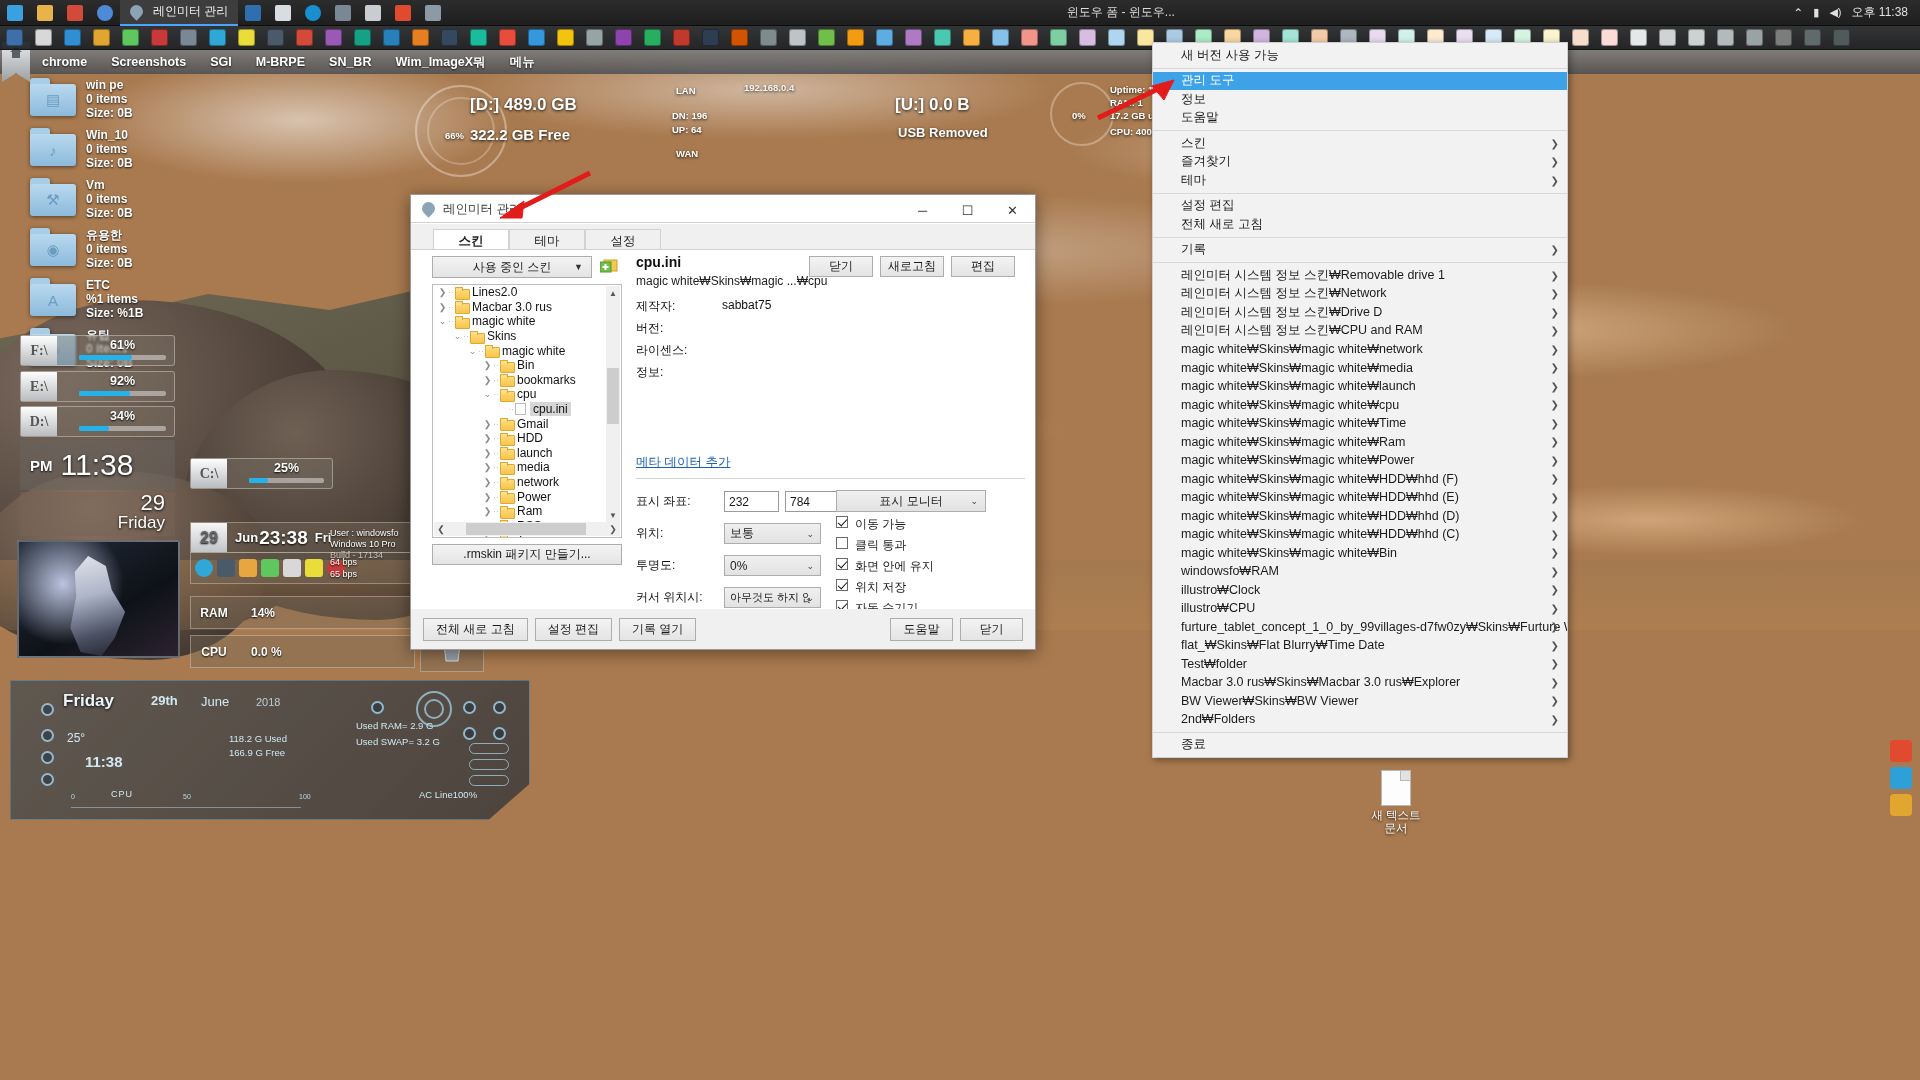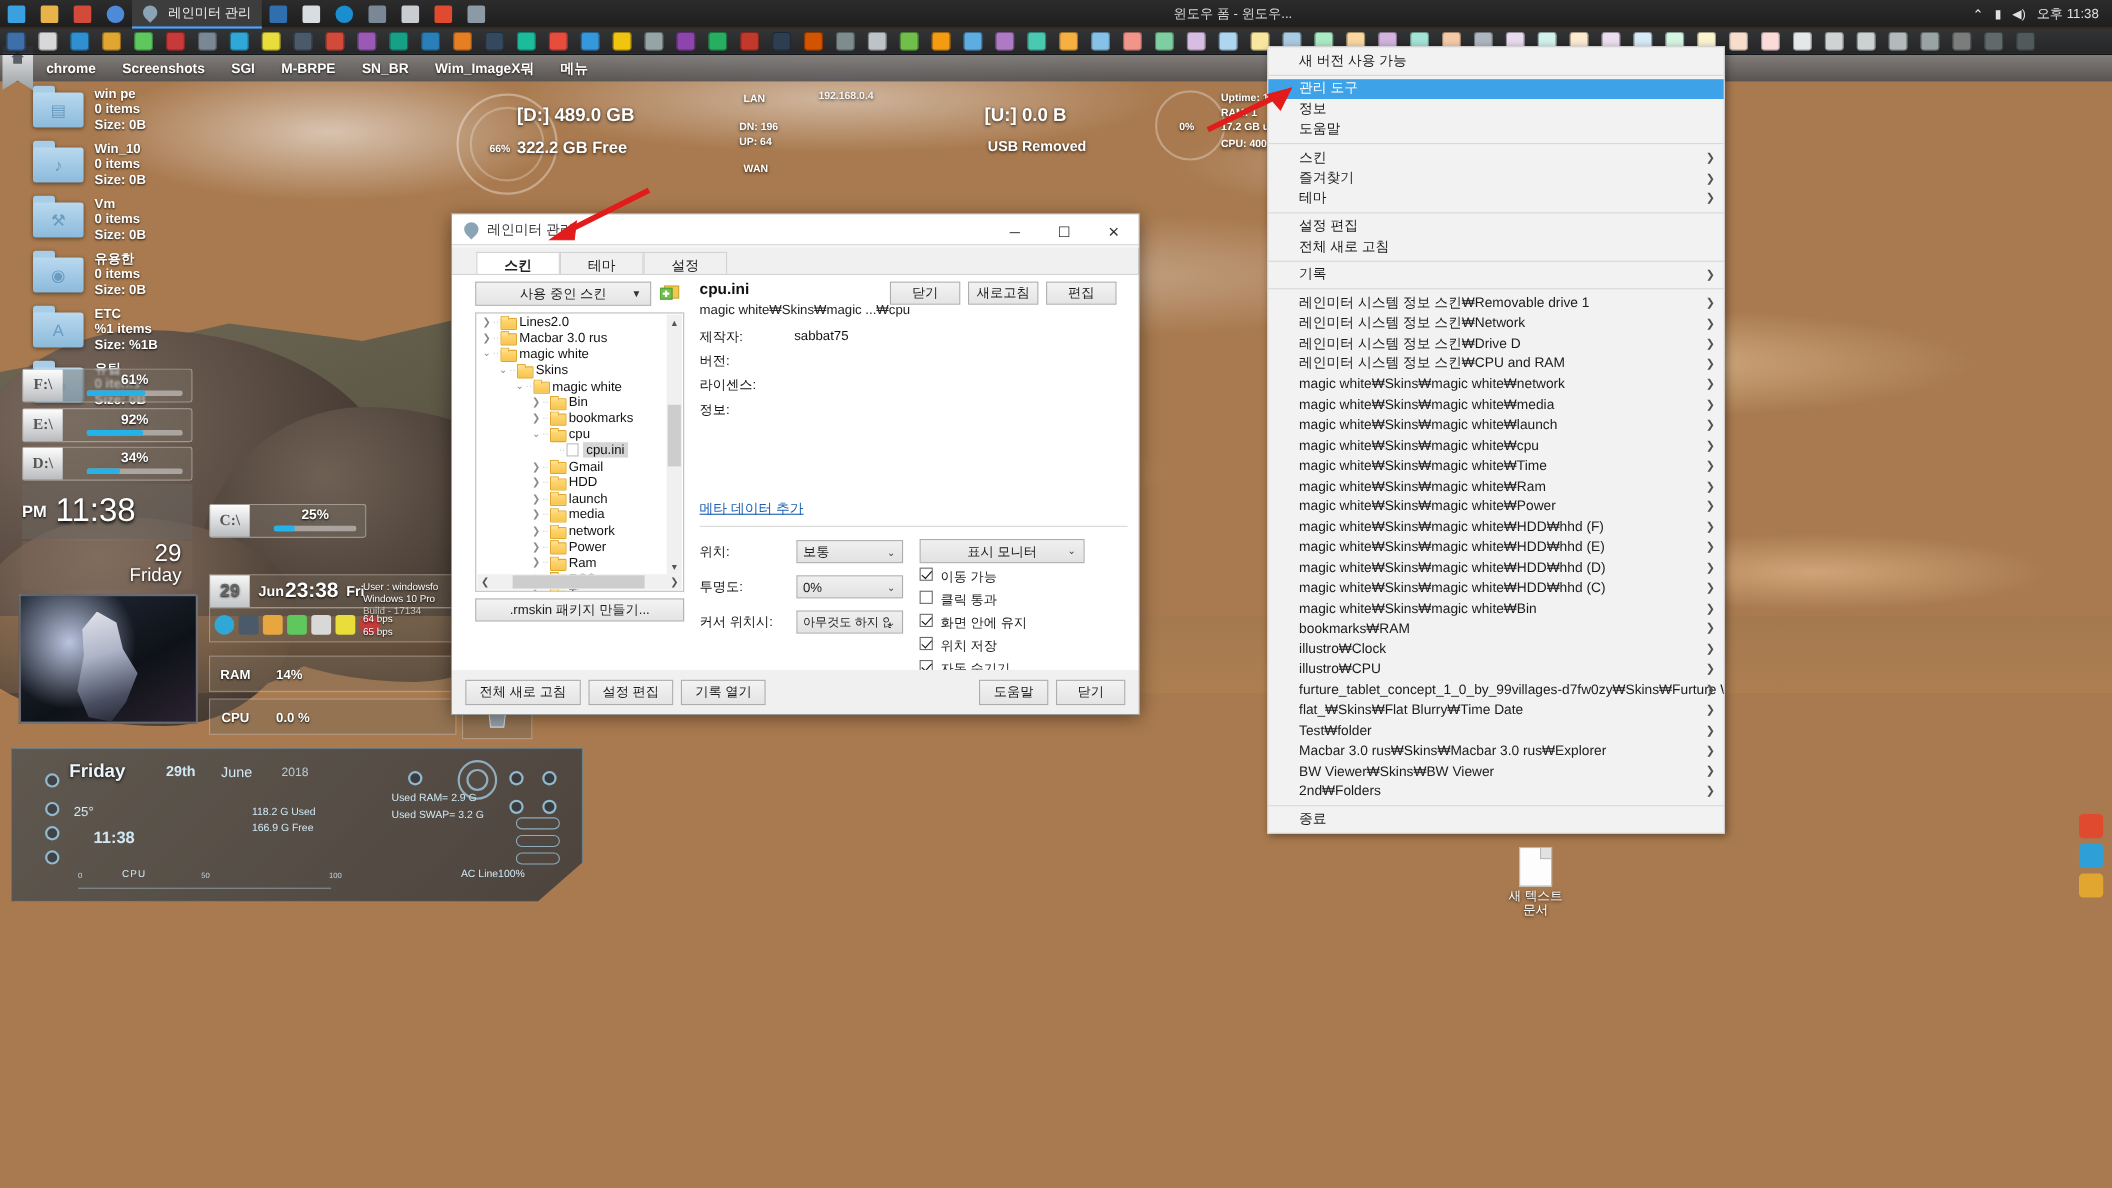--- a/index.html
+++ b/index.html
@@ -132,21 +132,21 @@
   }
   .drivebar .dtrack{
     position:absolute; left:8px; right:8px; bottom:5px; height:5px;
     background:rgba(220,220,220,.55); border-radius:2px;
   }
   .drivebar .dfill{ position:absolute; left:0; top:0; height:5px; background:#23b3e8; border-radius:2px;}
 
   
   #clockWidget{ position:absolute; left:20px; top:440px; width:155px; height:50px;
     background:rgba(105,100,95,.55); display:flex; align-items:center; }
-  #clockWidget .ampm{ color:#fff; font-weight:bold; font-size:15px; text-shadow:0 1px 2px #000;}
+  #clockWidget .ampm{ color:#fff; font-weight:bold; font-size:15px; margin-left:10px; text-shadow:0 1px 2px #000;}
   #clockWidget .time{ color:#fff; font-size:30px; margin-left:8px; text-shadow:0 1px 3px #000;}
   #dateWidget{ position:absolute; left:20px; top:492px; width:155px; height:44px;
     background:rgba(120,100,85,.5); color:#fff; text-align:right; padding-right:10px;
     text-shadow:0 1px 3px #000;}
   #dateWidget .dnum{ font-size:22px; line-height:22px; display:block; }
   #dateWidget .dday{ font-size:17px; line-height:18px; display:block; }
 
   
   #animeBox{ position:absolute; left:17px; top:540px; width:163px; height:118px;
     border:2px solid rgba(255,255,255,.35);
@@ -980,21 +980,21 @@
     </div>
     <div class="ctxitem">
       <span>magic white₩Skins₩magic white₩HDD₩hhd (C)</span>
       <span class="arr">❯</span>
     </div>
     <div class="ctxitem">
       <span>magic white₩Skins₩magic white₩Bin</span>
       <span class="arr">❯</span>
     </div>
     <div class="ctxitem">
-      <span>bookmarks₩RAM</span>
+      <span>windowsfo₩RAM</span>
       <span class="arr">❯</span>
     </div>
     <div class="ctxitem">
       <span>illustro₩Clock</span>
       <span class="arr">❯</span>
     </div>
     <div class="ctxitem">
       <span>illustro₩CPU</span>
       <span class="arr">❯</span>
     </div>
@@ -1210,20 +1210,25 @@
       </div>
       <div class="metarow">
         <div class="mk">정보:</div>
         <div class="mv"></div>
       </div>
 
       <div id="metaLink">메타 데이터 추가</div>
       <div id="metaHr"></div>
 
       <div id="formArea">
+        <div class="frow">
+          <div class="flabel">표시 좌표:</div>
+          <div class="ftext">232</div>
+          <div class="ftext" style="margin-left:6px">784</div>
+        </div>
         <div class="frow">
           <div class="flabel">위치:</div>
           <div class="fcombo">
             <span>보통</span>
             <span class="cbarrow">⌄</span>
           </div>
         </div>
         <div class="frow">
           <div class="flabel">투명도:</div>
           <div class="fcombo">

